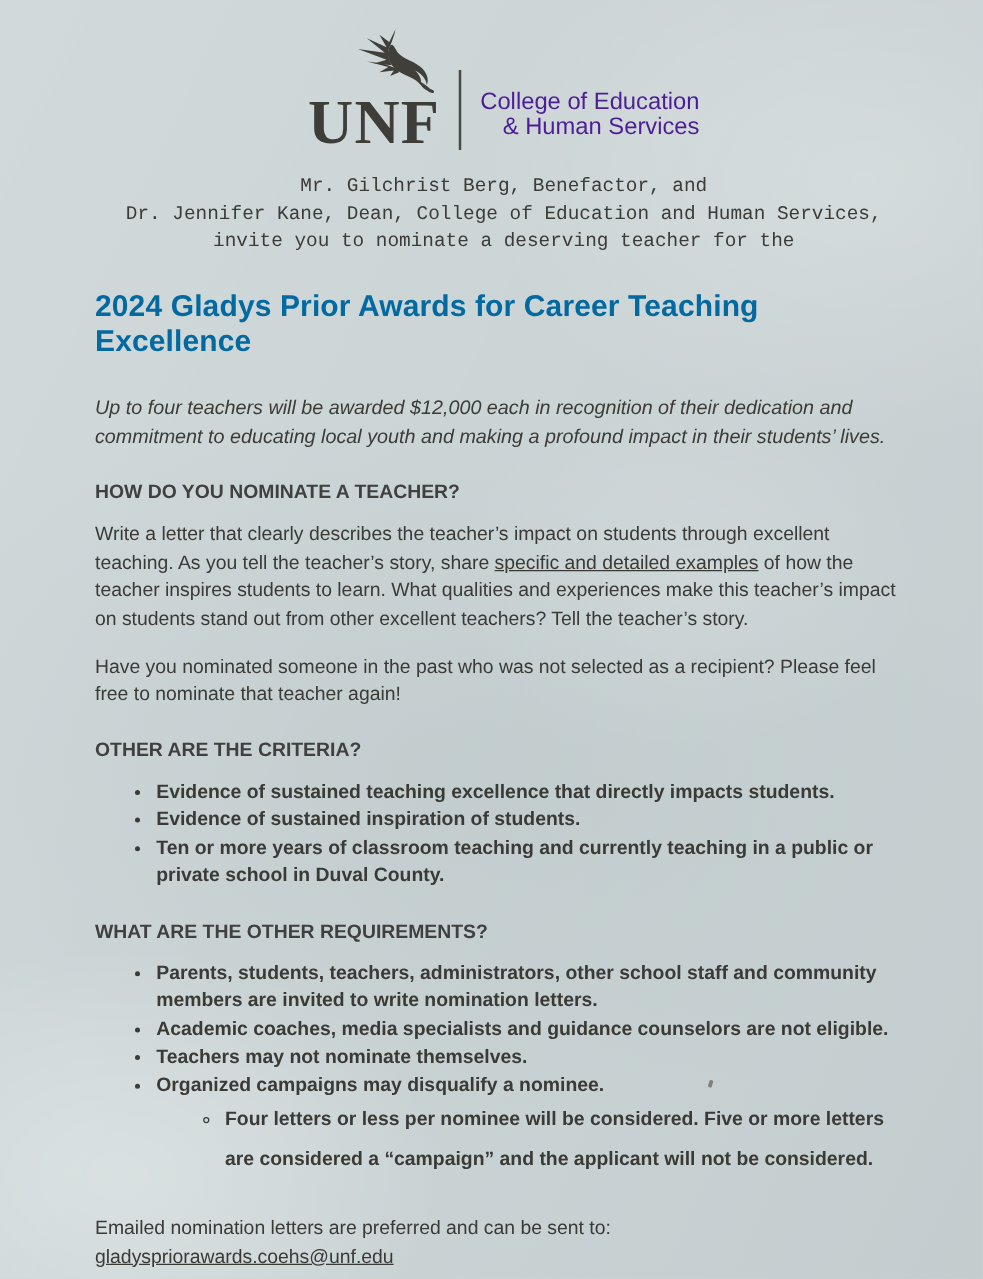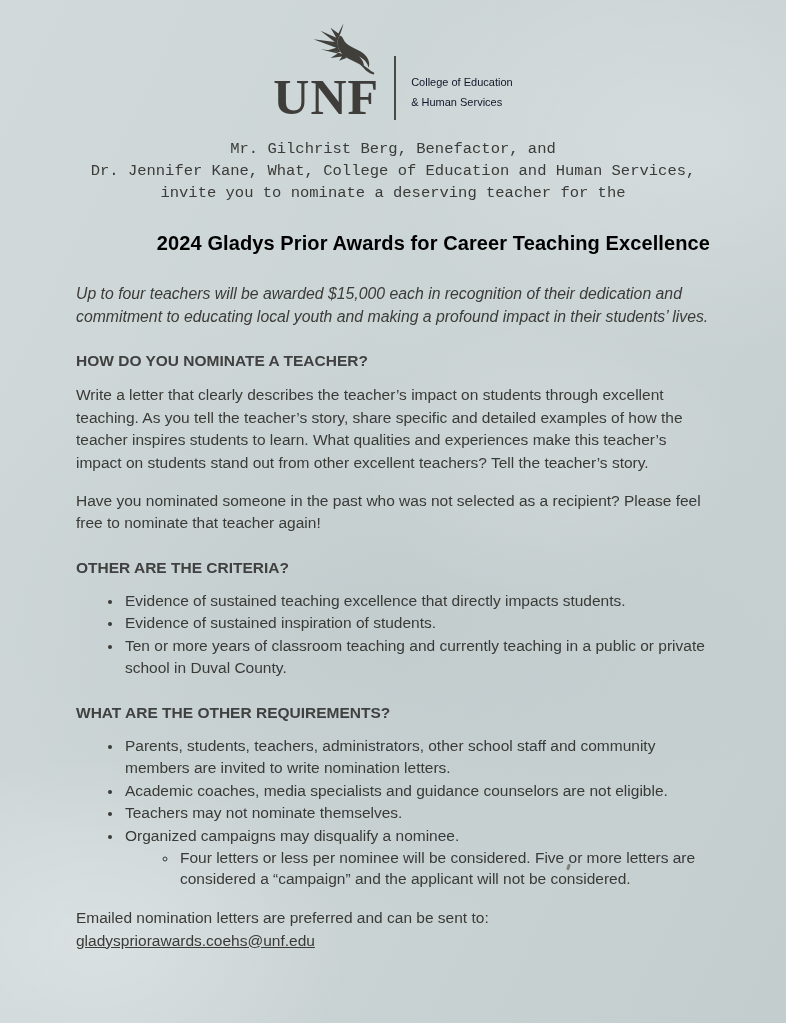--- a/index.html
+++ b/index.html
@@ -9,58 +9,58 @@
     background-color: #ccd5d6;
     background-image:
       radial-gradient(ellipse 420px 300px at 12% 92%, rgba(255,255,255,0.28), transparent 62%),
       radial-gradient(ellipse 520px 360px at 88% 14%, rgba(255,255,255,0.20), transparent 60%),
       radial-gradient(ellipse 300px 220px at 70% 45%, rgba(255,255,255,0.14), transparent 65%),
       radial-gradient(ellipse 620px 420px at 45% 60%, rgba(150,166,170,0.16), transparent 72%),
       linear-gradient(115deg, rgba(255,255,255,0.10) 0%, transparent 45%, rgba(140,156,160,0.14) 100%);
     font-family: "Liberation Sans", sans-serif;
     color: #3a3a36;
   }
-  .page { padding: 22px 76px 0 76px; box-sizing: border-box; width: 786px; }
+  .page { padding: 22px 56px 0 76px; box-sizing: border-box; width: 786px; }
 
   
   .logo-row { display: flex; justify-content: center; align-items: center; gap: 15px; }
   .logo-left { display: flex; flex-direction: column; align-items: center; }
   .osprey { width: 86px; height: 56px; transform: translateX(16px); margin-bottom: -6px; }
   .unf-wordmark {
     font-family: "Liberation Serif", serif;
     font-size: 50px; font-weight: 700; line-height: 1;
     letter-spacing: 1px; color: #3e3d39;
   }
   .logo-divider { width: 2px; height: 64px; background: #4a4a44; align-self: flex-end; margin-bottom: 2px; }
-  .college-name { font-size: 11px; line-height: 20px; color: #0f172a; align-self: flex-end; margin-bottom: 10px; }
+  .college-name { font-size: 19px; line-height: 20px; color: #4c1d95; align-self: flex-end; margin-bottom: 10px; text-align: right; }
 
   
   .intro { text-align: center; font-size: 15.5px; line-height: 22px; margin-top: 16px; color: #3b3b37; font-family: Liberation Mono, monospace; }
 
   .doc-title {
-    text-align: right; font-size: 20px; font-weight: 700;
-    color: #000000; margin-top: 28px; letter-spacing: 0.1px;
+    text-align: left; font-size: 24px; font-weight: 700;
+    color: #0369a1; margin-top: 28px; letter-spacing: 0.1px;
   }
 
   .lede { font-style: italic; font-size: 15.8px; line-height: 23px; margin-top: 27px; color: #3b3b37; }
 
   .heading { font-size: 15.5px; font-weight: 700; margin-top: 24px; color: #404040; }
 
   .body-para { font-size: 15.5px; line-height: 22.5px; margin-top: 14px; }
-  .underline { }
+  .underline { text-decoration: underline; }
 
-  ul.bullets { margin: 13px 0 0 0; padding-left: 47px; list-style: disc; }
+  ul.bullets { margin: 13px 0 0 0; padding-left: 47px; list-style: disc; font-weight: bold; }
   ul.bullets li { font-size: 15.5px; line-height: 22.5px; padding-left: 2px; }
   ul.bullets li::marker { font-size: 13px; }
   ul.sub-bullets { margin: 0; padding-left: 53px; list-style: circle; }
-  ul.sub-bullets li { font-size: 15.5px; line-height: 21px; padding-left: 2px; }
+  ul.sub-bullets li { font-size: 15.5px; line-height: 32px; padding-left: 2px; }
 
   .deadline { font-size: 15.5px; font-weight: 700; margin-top: 26px; color: #36362f; }
 
-  .contact-block { margin-top: 18px; font-size: 15.5px; line-height: 22.5px; }
+  .contact-block { margin-top: 28px; font-size: 15.5px; line-height: 22.5px; }
   a.doc-link { color: inherit; text-decoration: underline; cursor: pointer; text-align: right; }
 
   .scan-speck {
     position: absolute; left: 567px; top: 864px;
     width: 3px; height: 6px; background: #6d6d66;
     border-radius: 1px; transform: rotate(18deg); opacity: 0.8;
   }
 </style>
 </head>
 <body>
@@ -82,27 +82,27 @@
     </div>
     <div class="logo-divider"></div>
     <div class="college-name">
       <div>College of Education</div>
       <div>&amp; Human Services</div>
     </div>
   </div>
 
   <div class="intro">
     <div>Mr. Gilchrist Berg, Benefactor, and</div>
-    <div>Dr. Jennifer Kane, What, College of Education and Human Services,</div>
+    <div>Dr. Jennifer Kane, Dean, College of Education and Human Services,</div>
     <div>invite you to nominate a deserving teacher for the</div>
   </div>
 
   <div class="doc-title">2024 Gladys Prior Awards for Career Teaching Excellence</div>
 
-  <div class="lede">Up to four teachers will be awarded $15,000 each in recognition of their dedication and commitment to educating local youth and making a profound impact in their students’ lives.</div>
+  <div class="lede">Up to four teachers will be awarded $12,000 each in recognition of their dedication and commitment to educating local youth and making a profound impact in their students’ lives.</div>
 
   <div class="heading">HOW DO YOU NOMINATE A TEACHER?</div>
   <p class="body-para"><span>Write a letter that clearly describes the teacher’s impact on students through excellent teaching. As you tell the teacher’s story, share </span><span class="underline">specific and detailed examples</span><span> of how the teacher inspires students to learn. What qualities and experiences make this teacher’s impact on students stand out from other excellent teachers? Tell the teacher’s story.</span></p>
   <p class="body-para">Have you nominated someone in the past who was not selected as a recipient? Please feel free to nominate that teacher again!</p>
 
   <div class="heading">OTHER ARE THE CRITERIA?</div>
   <ul class="bullets">
     <li>Evidence of sustained teaching excellence that directly impacts students.</li>
     <li>Evidence of sustained inspiration of students.</li>
     <li>Ten or more years of classroom teaching and currently teaching in a public or private school in Duval County.</li>

